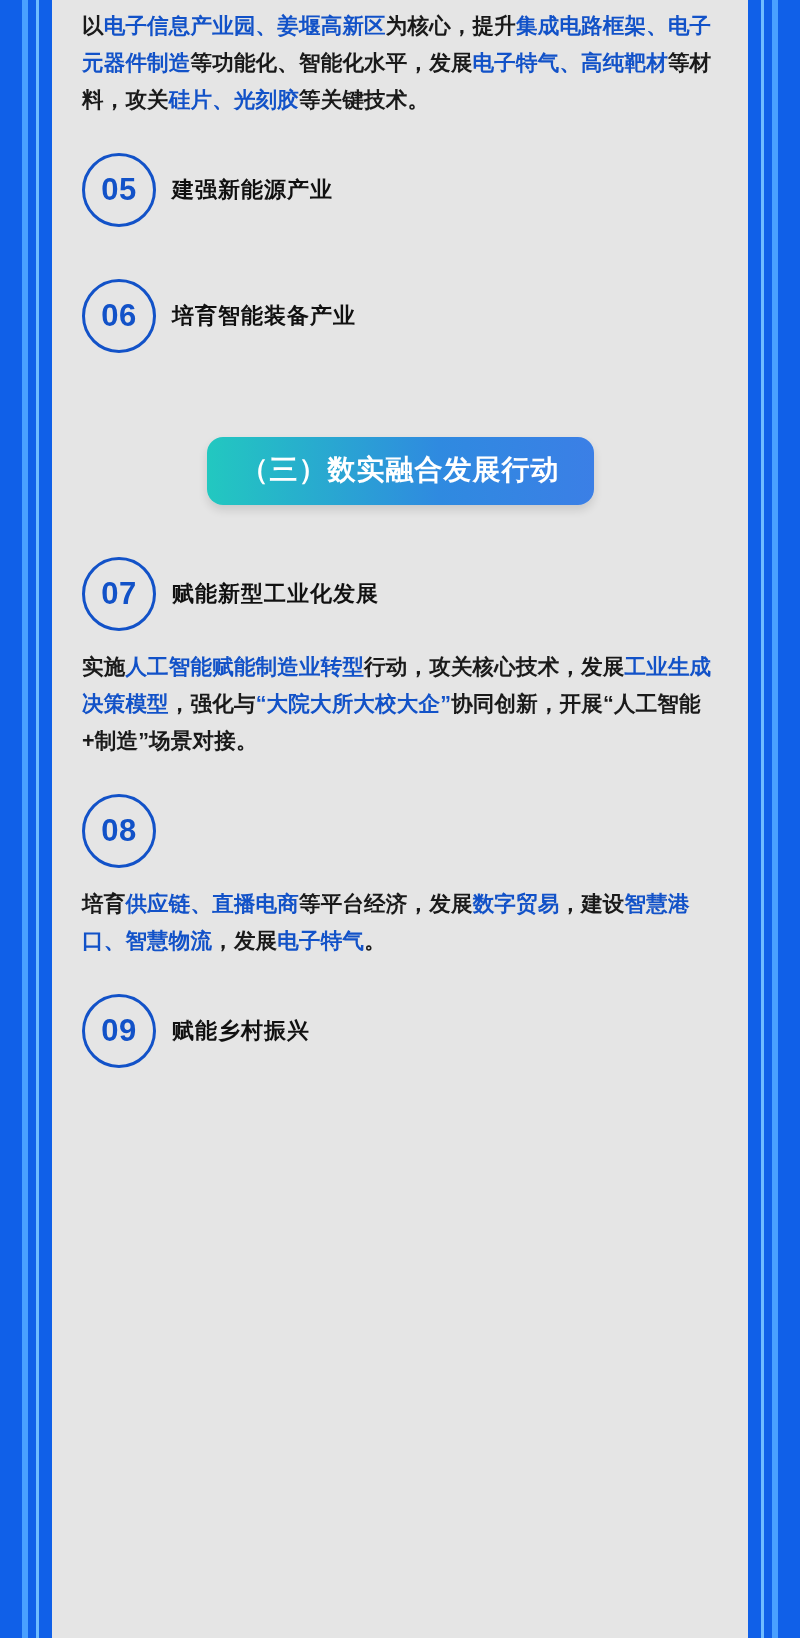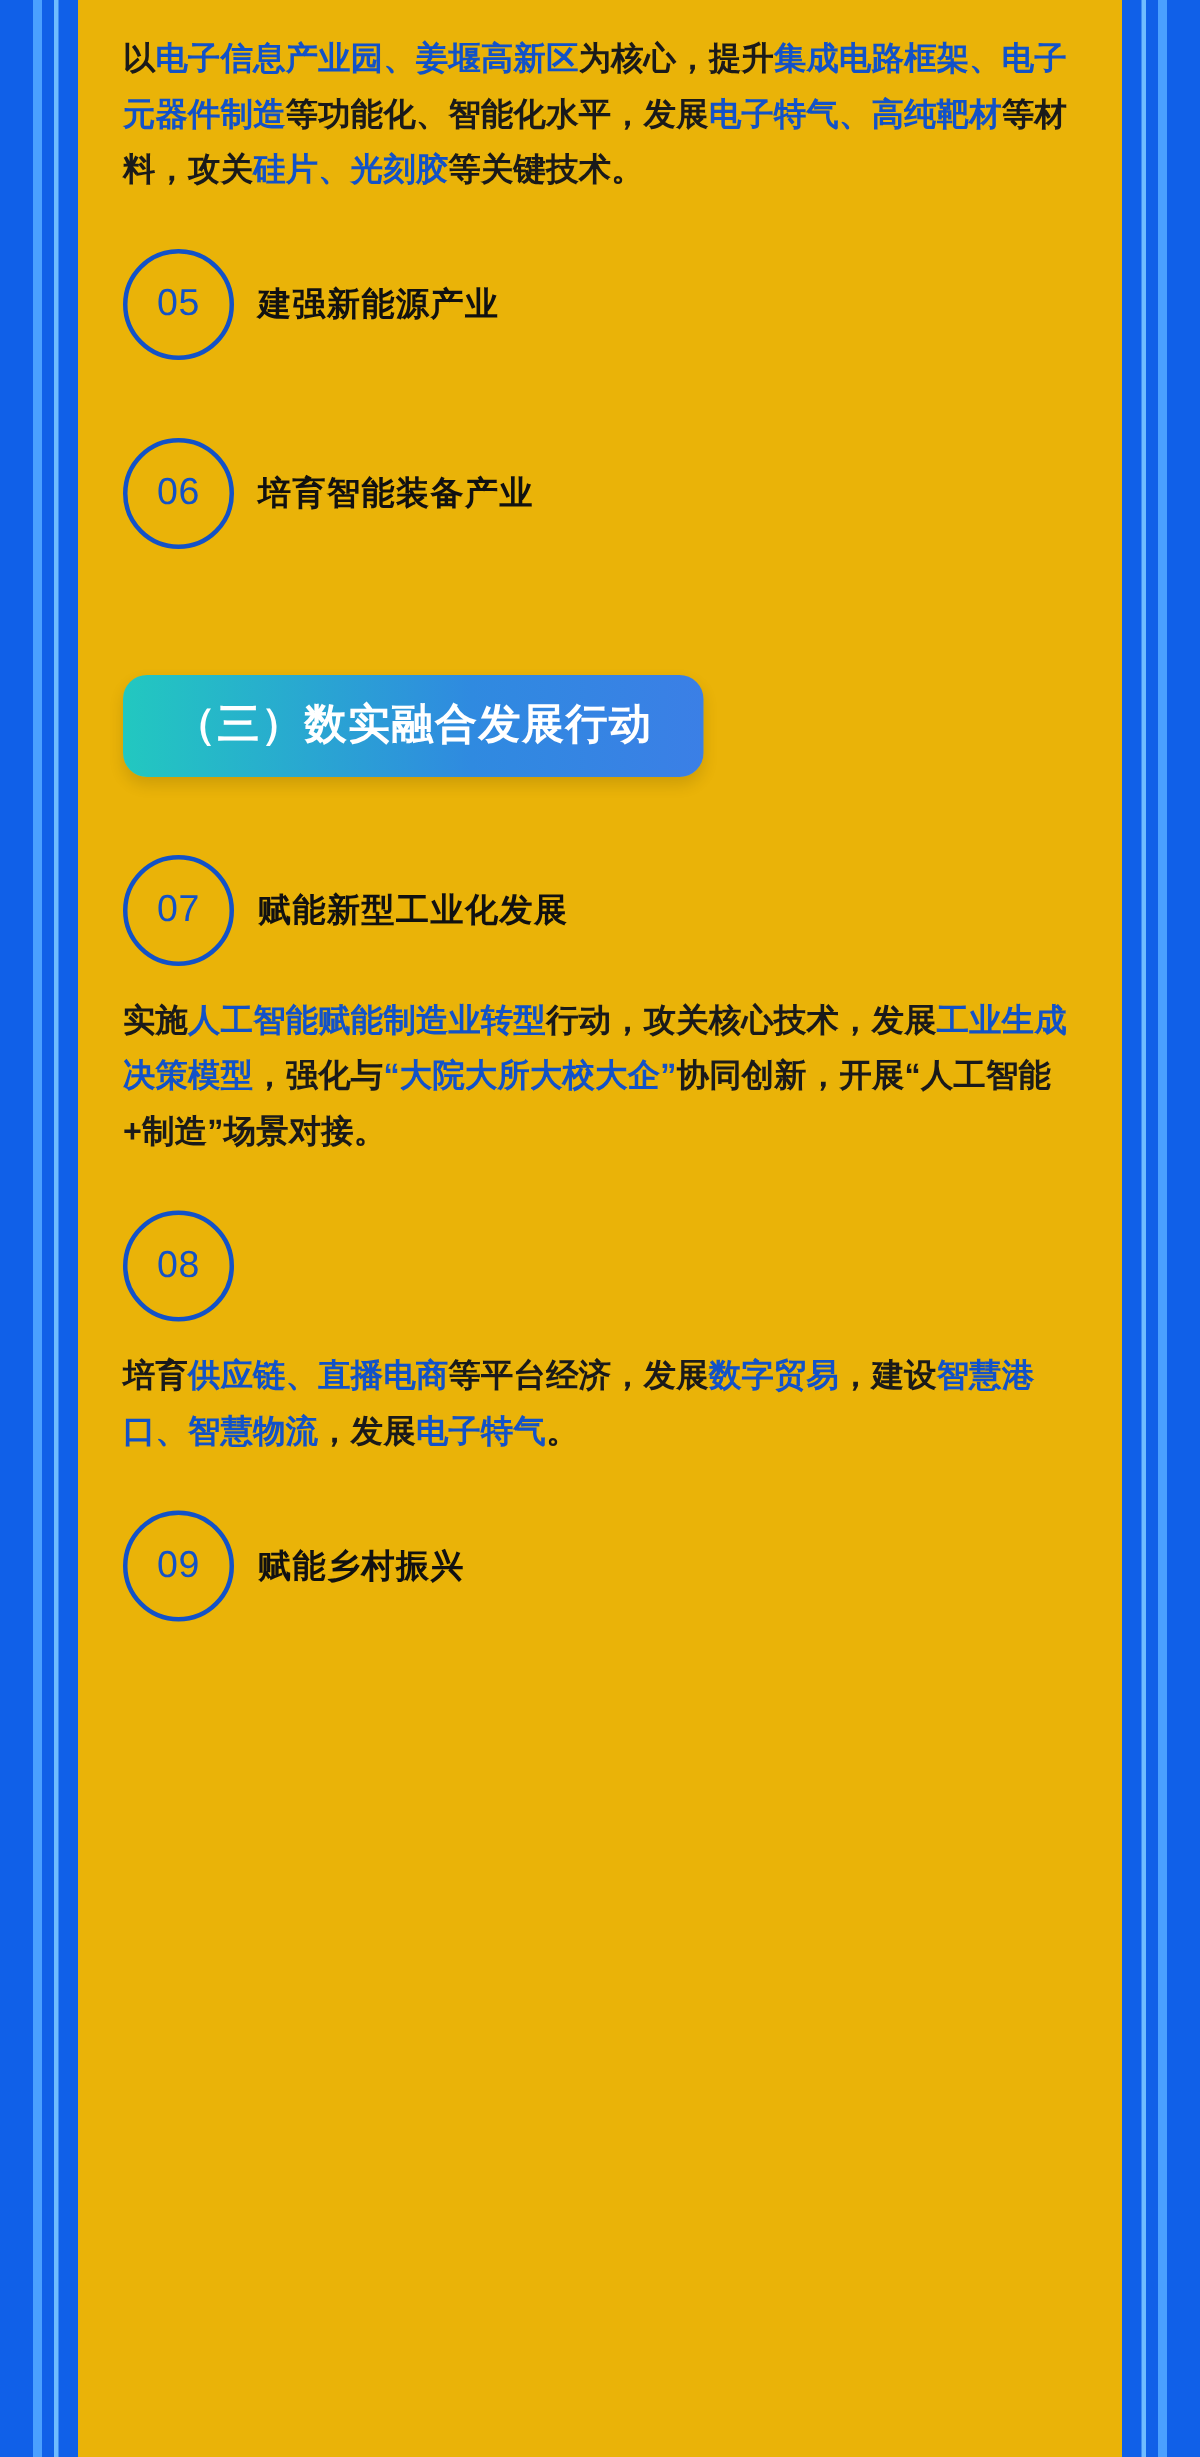--- a/index.html
+++ b/index.html
@@ -33,23 +33,23 @@
   }
   .side-band2.left { left: 36px; }
   .side-band2.right { right: 36px; }
 
   .page {
     position: absolute;
     left: 52px;
     top: 0;
     width: 696px;
     min-height: 1638px;
-    background: #eab308;
+    background: #e5e5e5;
     box-sizing: border-box;
-    padding: 13px 30px;
+    padding: 0 30px;
   }
 
   
   .para {
     font-size: 21.5px;
     line-height: 1.72;
     color: #1a1a1a;
     font-weight: 700;
     letter-spacing: 0.2px;
     margin: 0;
@@ -66,37 +66,37 @@
   }
   .num-circle {
     width: 74px;
     height: 74px;
     border: 3.5px solid #1252c8;
     border-radius: 50%;
     display: flex;
     align-items: center;
     justify-content: center;
     color: #1252c8;
-    font-size: 25px;
-    font-weight: 400;
+    font-size: 31px;
+    font-weight: 700;
     letter-spacing: 0.5px;
     flex: 0 0 auto;
     box-sizing: border-box;
   }
   .item-title {
     font-size: 22px;
     font-weight: 700;
     color: #111111;
     letter-spacing: 1px;
   }
 
   
   .banner-wrap {
     display: flex;
-    justify-content: flex-start;
+    justify-content: center;
   }
   .banner {
     display: inline-block;
     padding: 14px 34px 16px 34px;
     border-radius: 16px;
     background: linear-gradient(90deg, #22c8c0 0%, #2f8ae0 60%, #3b7fe6 100%);
     color: #ffffff;
     font-size: 28px;
     font-weight: 700;
     letter-spacing: 1px;

